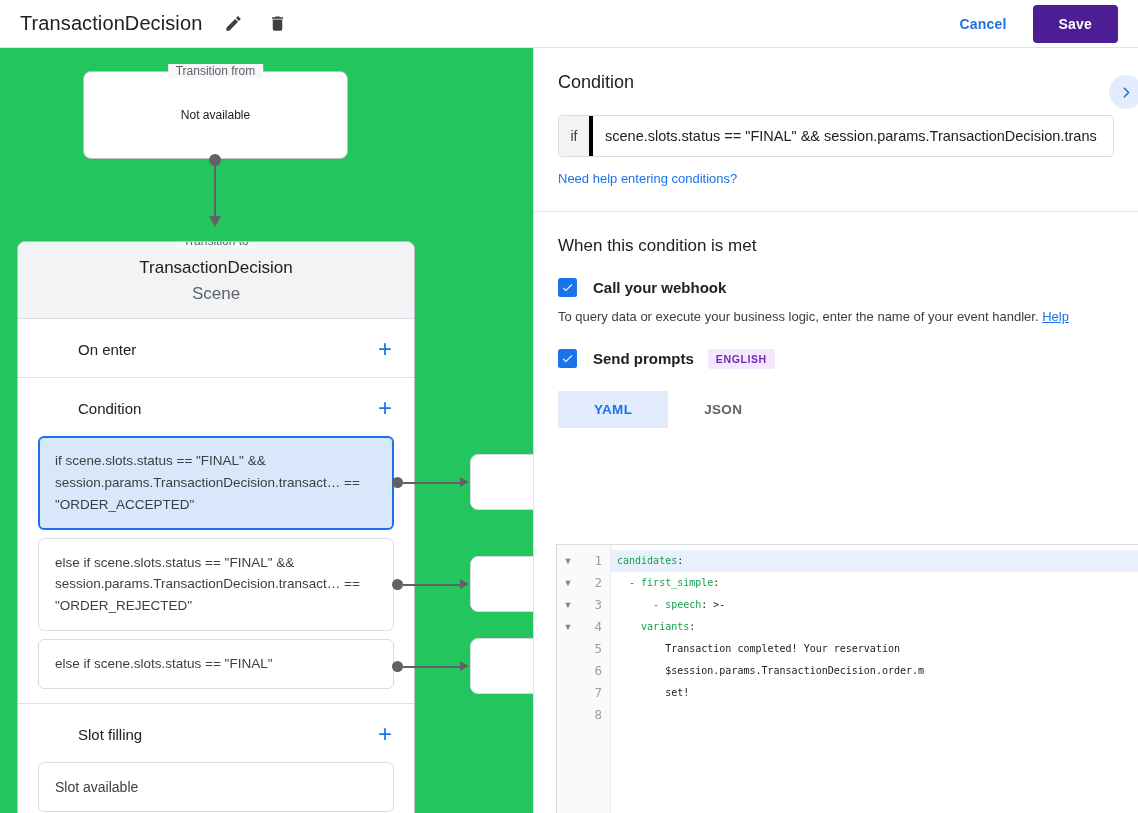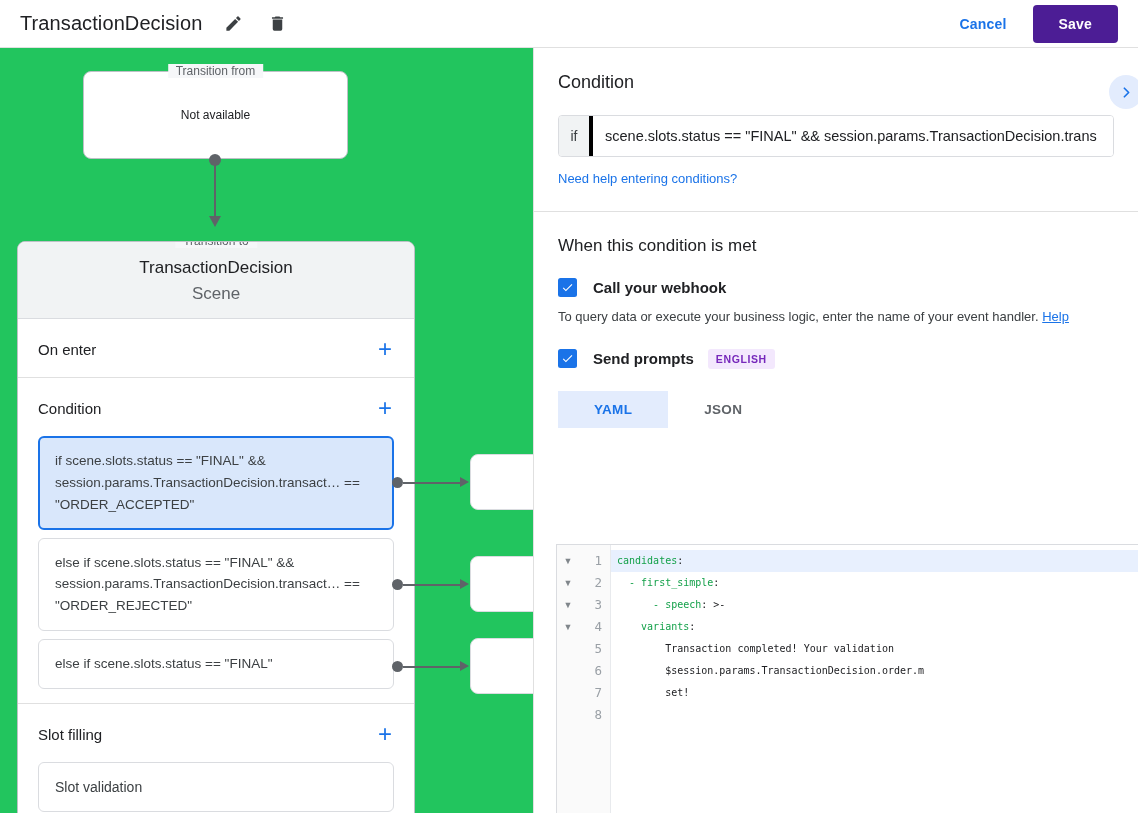--- a/index.html
+++ b/index.html
@@ -96,21 +96,21 @@
     border-bottom: 1px solid #dadce0;
   }
   .scene-name { font-size: 17px; color: #202124; }
   .scene-sub { font-size: 17px; color: #5f6368; margin-top: 6px; }
 
   .section { padding: 0 20px; }
   .section-row {
     display: flex; align-items: center; justify-content: space-between;
     padding: 18px 0 16px 0;
   }
-  .section-label { font-size: 15px; color: #202124; }
+  .section-label { font-size: 15px; color: #202124; margin-left: 40px; }
   .plus {
     color: #1a73e8; font-size: 24px; line-height: 1; cursor: pointer;
     background: none; border: none; padding: 0 2px;
   }
   .divider { height: 1px; background: #e0e0e0; margin: 0; }
 
   .cond-item {
     border: 1px solid #dadce0; border-radius: 6px;
     padding: 13px 16px; margin-bottom: 8px;
     font-size: 13.5px; color: #3c4043; line-height: 1.62;
@@ -289,21 +289,21 @@
         <div class="cond-item">else if scene.slots.status == "FINAL"</div>
         <div style="height:6px"></div>
       </div>
       <div class="divider"></div>
 
       <div class="section">
         <div class="section-row">
           <span class="section-label">Slot filling</span>
           <button class="plus">+</button>
         </div>
-        <div class="slot-item">Slot validation</div>
+        <div class="slot-item">Slot available</div>
       </div>
     </div>
   </div>
 
   <div class="cdot" style="left:392px; top:477px;"></div>
   <div class="carrow-line" style="left:403px; top:482px; width:58px;"></div>
   <div class="carrow-head" style="left:460px; top:477px;"></div>
   <div class="target-box" style="left:470px; top:454px;"></div>
 
   <div class="cdot" style="left:392px; top:579px;"></div>
@@ -386,21 +386,21 @@
       <div>5</div>
       <div>6</div>
       <div>7</div>
       <div>8</div>
     </div>
     <div class="code" id="code-area">
         <div class="cline hl"><span class="k">candidates</span><span class="p">:</span></div>
         <div class="cline"><span class="k">  - first_simple</span><span class="p">:</span></div>
         <div class="cline"><span class="k">      - speech</span><span class="p">: &gt;-</span></div>
         <div class="cline"><span class="k">    variants</span><span class="p">:</span></div>
-        <div class="cline"><span class="p">        Transaction completed! Your validation</span></div>
+        <div class="cline"><span class="p">        Transaction completed! Your reservation</span></div>
         <div class="cline"><span class="p">        $session.params.TransactionDecision.order.m</span></div>
         <div class="cline"><span class="p">        set!</span></div>
         <div class="cline"><span class="p"></span></div>
       </div>
   </div>
 
   <button class="edge-btn">
     <svg width="17" height="17" viewBox="0 0 24 24">
       <path d="M9 6l6 6-6 6" fill="none" stroke="#1a73e8" stroke-width="2.4" stroke-linecap="round" stroke-linejoin="round"></path>
     </svg>

